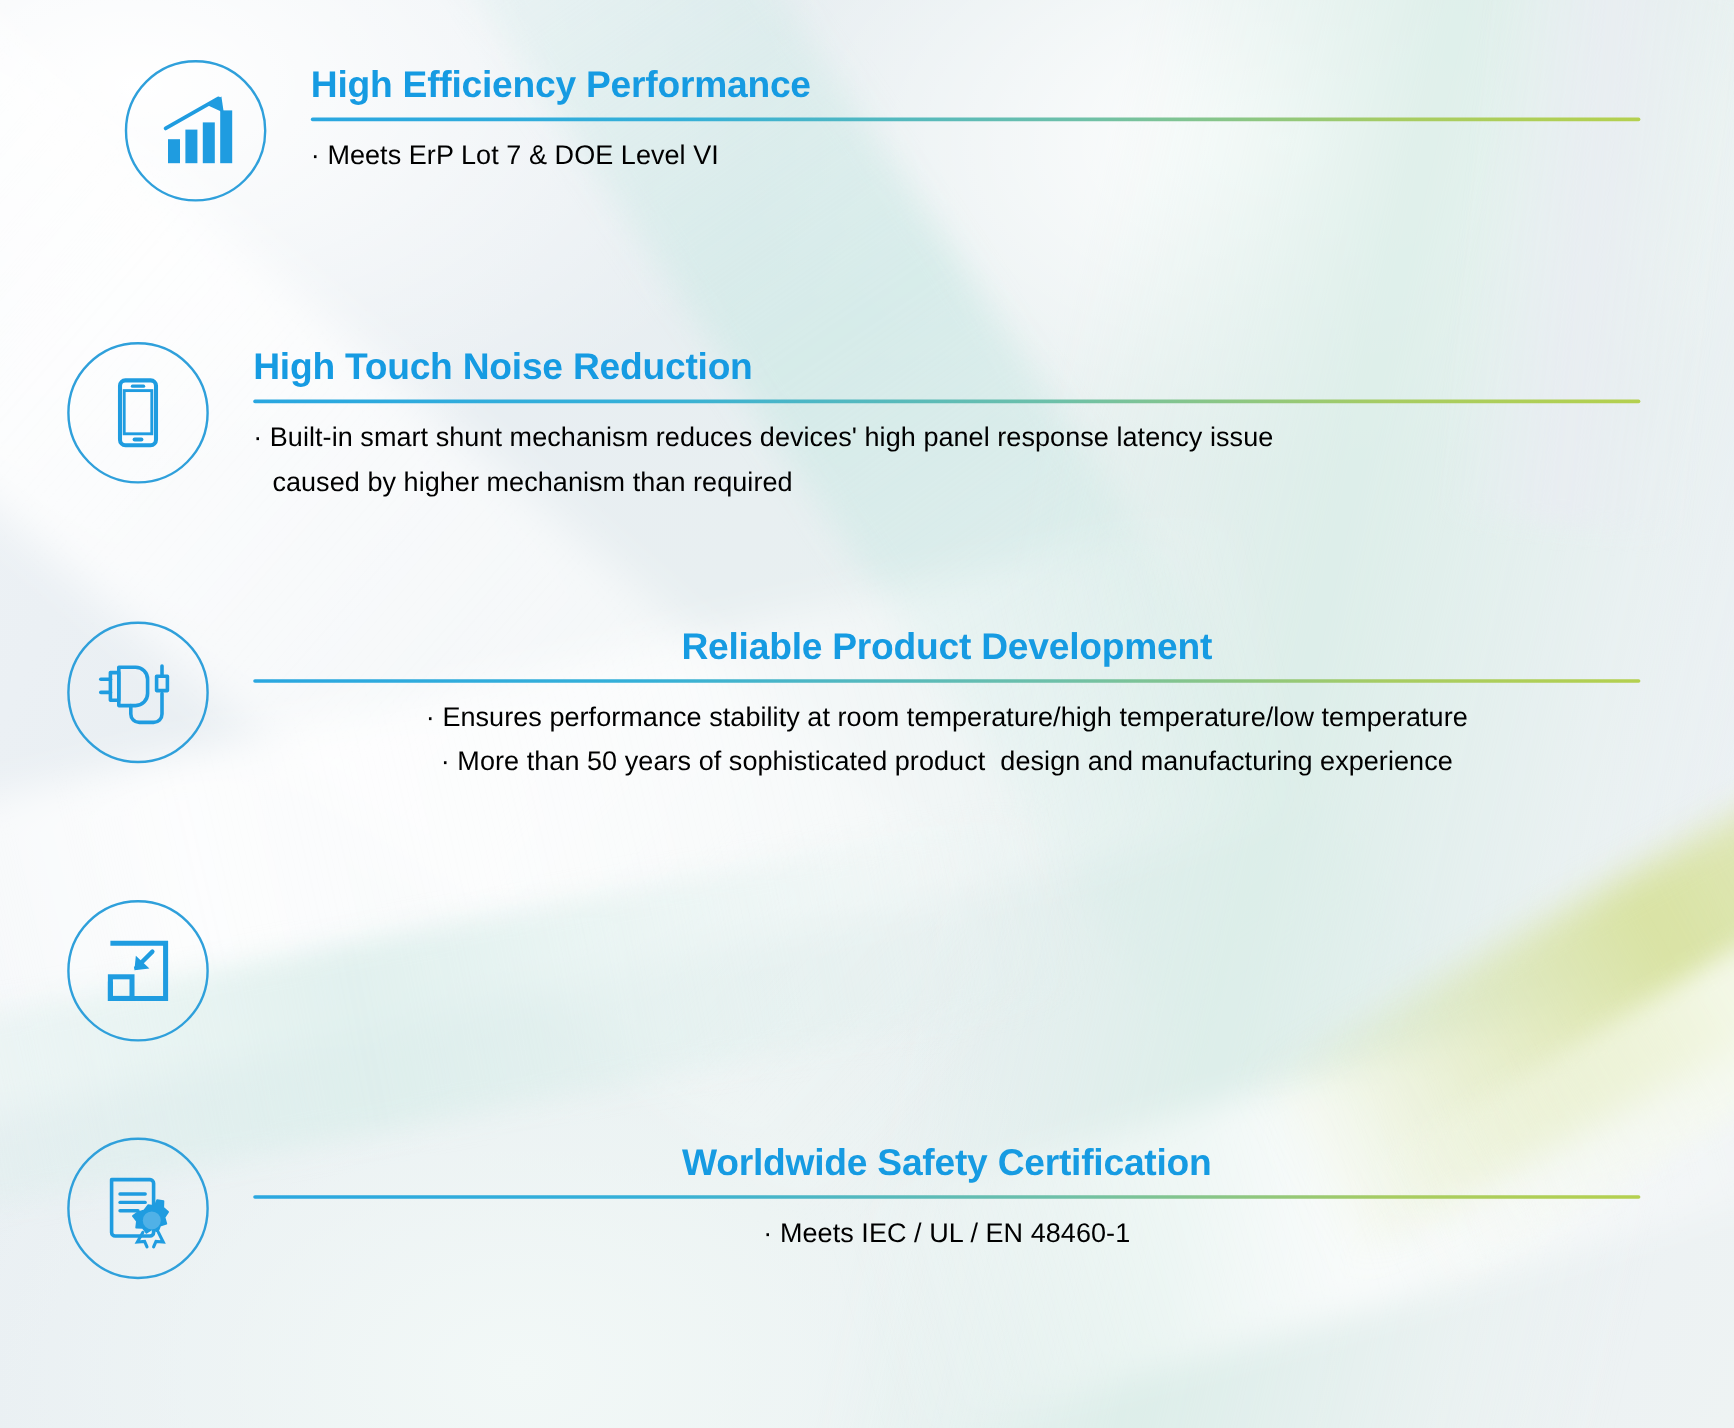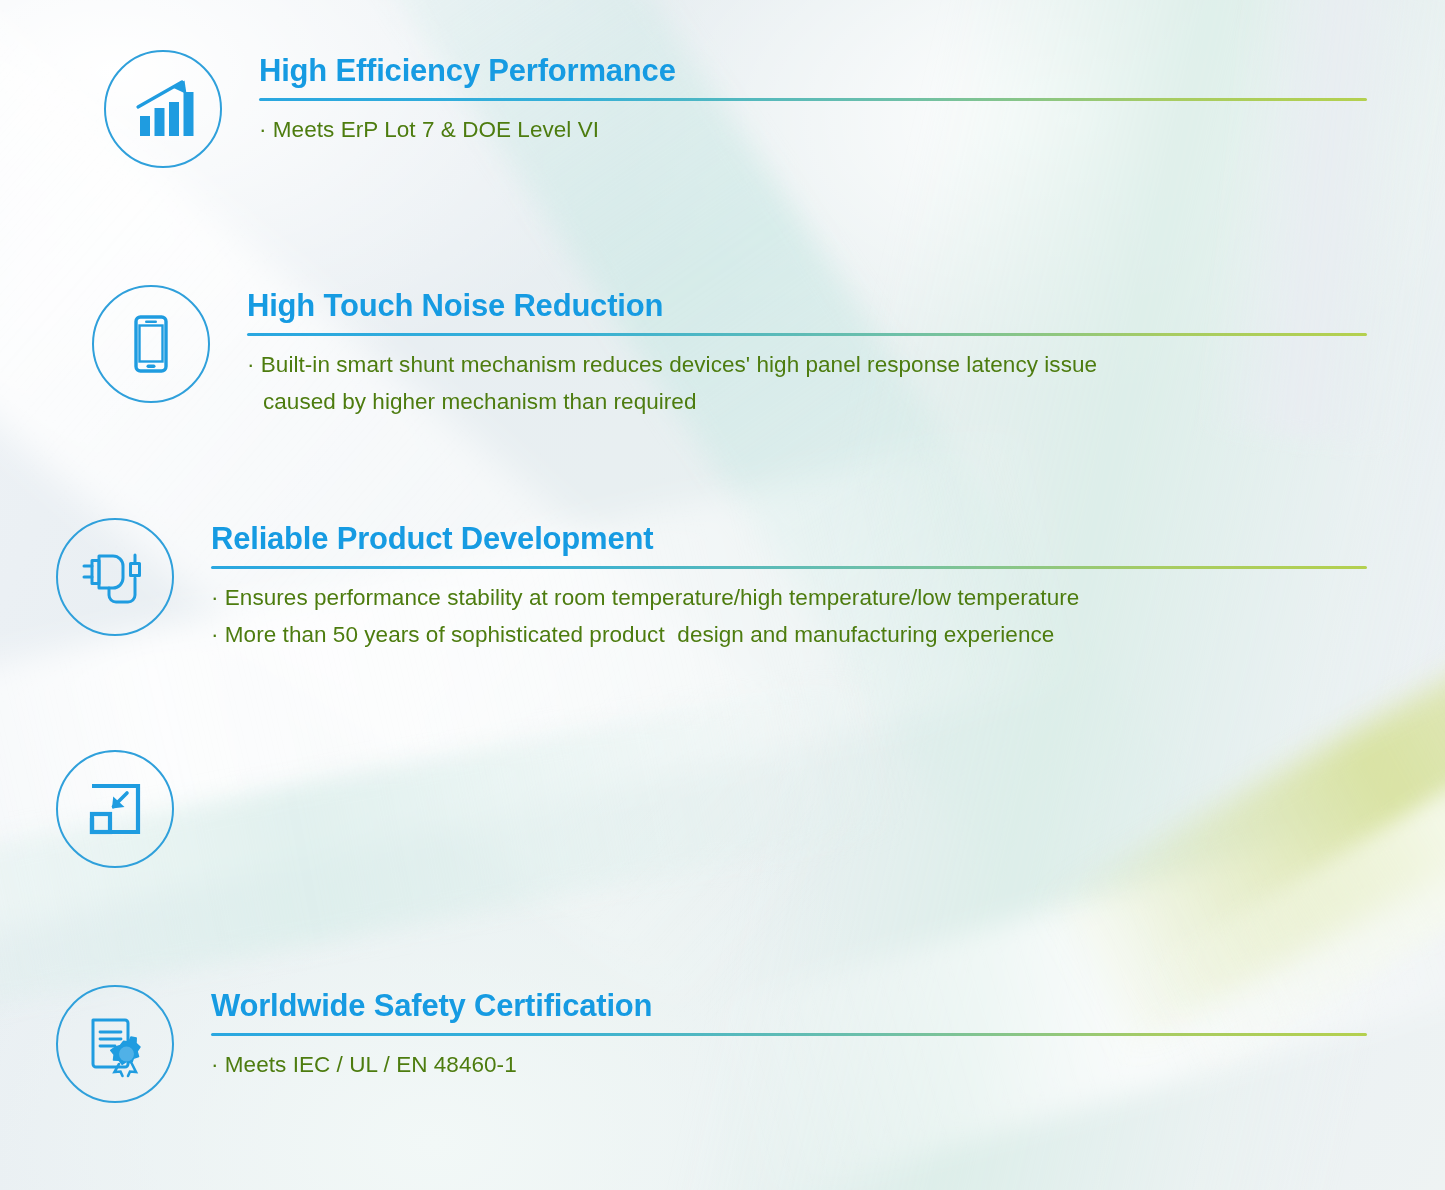--- a/index.html
+++ b/index.html
@@ -115,21 +115,21 @@
     white-space:nowrap;
   }
   .divider{
     height:2.5px;
     margin-top:11px;
     margin-bottom:11px;
     border-radius:2px;
     background:linear-gradient(90deg,#2aa7e0 0%,#35b0d8 28%,#6ec0a8 58%,#a7cc62 82%,#b4d04f 100%);
   }
   .f-body{
-    color:#4d7c0f;
+    color:#000000;
     font-size:22.5px;
     line-height:1.63;
     letter-spacing:.05px;
   }
   .f-body .bullet{letter-spacing:0;}
   .f-line{white-space:pre-wrap;}
   .indent{padding-left:16px;}
 </style>
 </head>
 <body>
@@ -168,42 +168,42 @@
     </div>
     <div class="text-col">
       <div class="f-title">High Efficiency Performance</div>
       <div class="divider"></div>
       <div class="f-body">
         <div class="f-line"><span class="bullet">·</span> <span>Meets ErP Lot 7 &amp; DOE Level VI</span></div>
       </div>
     </div>
   </div>
 
-  <div class="feature" style="top:285px;padding-left:36px;">
+  <div class="feature" style="top:285px;">
     <div class="icon-wrap">
       <div class="icon-circle">
         <svg width="70" height="70" viewBox="0 0 70 70">
           <rect x="20" y="8" width="30" height="54" rx="4.5" ry="4.5" fill="none" stroke="#1f9ce0" stroke-width="3.4"></rect>
           <rect x="23.5" y="16.5" width="23" height="36" fill="none" stroke="#1f9ce0" stroke-width="2.4"></rect>
           <rect x="29" y="11.5" width="12" height="2.6" rx="1.3" fill="#1f9ce0"></rect>
           <rect x="30.5" y="55.5" width="9" height="3.4" rx="1.7" fill="#1f9ce0"></rect>
         </svg>
       </div>
     </div>
     <div class="text-col">
       <div class="f-title">High Touch Noise Reduction</div>
       <div class="divider"></div>
       <div class="f-body">
         <div class="f-line"><span class="bullet">·</span> <span>Built-in smart shunt mechanism reduces devices' high panel response latency issue</span></div>
         <div class="f-line indent">caused by higher mechanism than required</div>
       </div>
     </div>
   </div>
 
-  <div class="feature" style="top:518px;">
+  <div class="feature" style="top:518px;text-align:center;">
     <div class="icon-wrap">
       <div class="icon-circle">
         <svg width="72" height="72" viewBox="0 0 72 72">
           <g fill="none" stroke="#1f9ce0" stroke-width="3" stroke-linejoin="round" stroke-linecap="round">
             <path d="M20 15 H34 a10 10 0 0 1 10 10 V37 a10 10 0 0 1 -10 10 H20 Z"></path>
             <rect x="13" y="19.5" width="7" height="23"></rect>
             <path d="M13 25 H5"></path>
             <path d="M13 36 H5"></path>
             <path d="M30 47 V54 a7 7 0 0 0 7 7 H49 a7 7 0 0 0 7 -7 V37"></path>
             <rect x="51.5" y="22.5" width="9" height="12"></rect>
@@ -232,21 +232,21 @@
           </g>
           <g fill="none" stroke="#1f9ce0" stroke-width="3.6" stroke-linecap="round">
             <path d="M47 19 L33.5 32.5"></path>
           </g>
           <path d="M32 34.5 L33.2 22.5 L44.5 33 Z" fill="#1f9ce0"></path>
         </svg>
       </div>
     </div>
   </div>
 
-  <div class="feature" style="top:985px;">
+  <div class="feature" style="top:948px;text-align:center;">
     <div class="icon-wrap">
       <div class="icon-circle">
         <svg width="72" height="72" viewBox="0 0 72 72">
           <g fill="none" stroke="#1f9ce0" stroke-width="3" stroke-linejoin="round">
             <path d="M14 12 H46 a3 3 0 0 1 3 3 V56 a3 3 0 0 1 -3 3 H17 a3 3 0 0 1 -3 -3 Z"></path>
           </g>
           <g stroke="#1f9ce0" stroke-width="2.8" stroke-linecap="round">
             <path d="M21 24 H42"></path>
             <path d="M21 31 H42"></path>
             <path d="M21 38 H36"></path>

